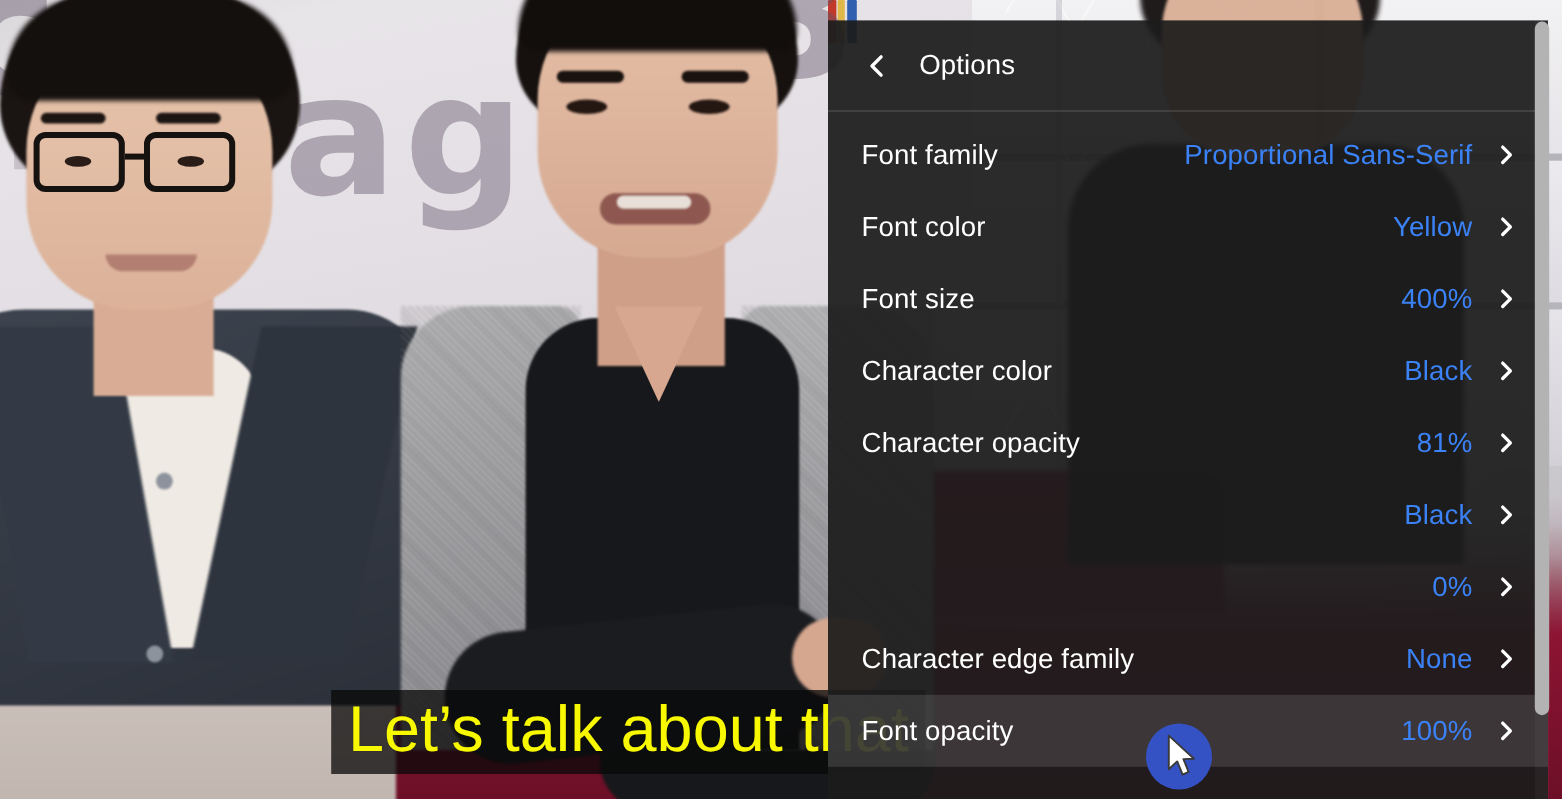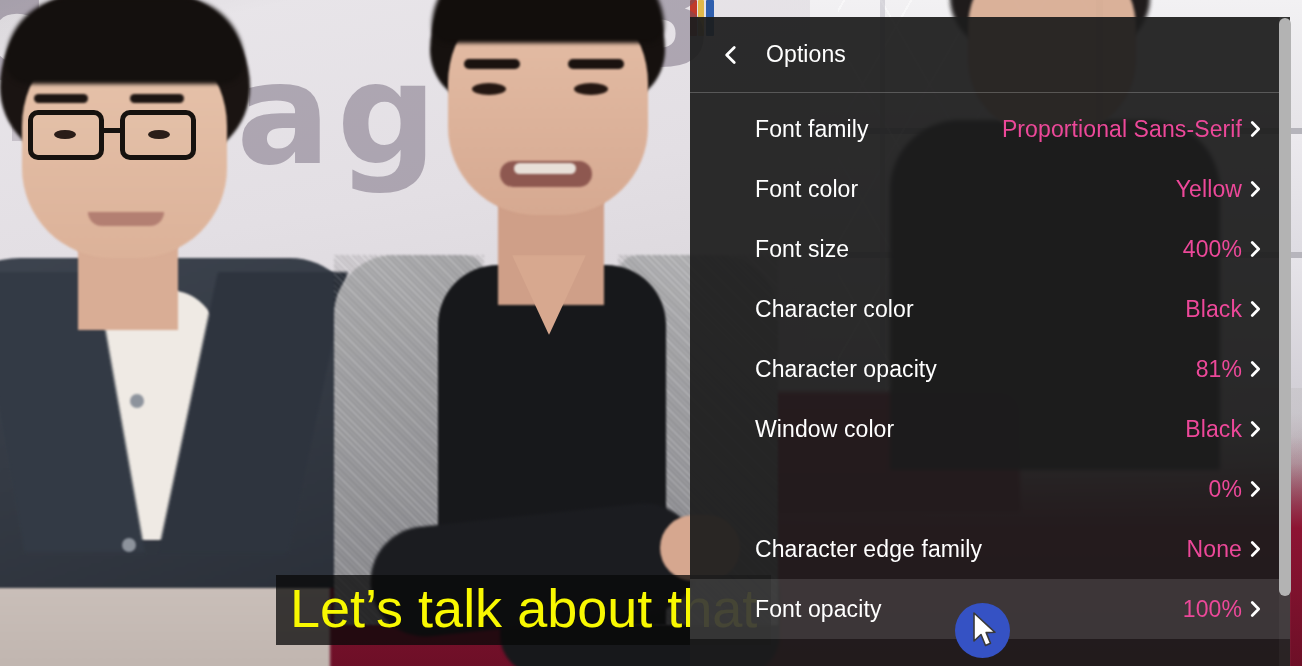--- a/index.html
+++ b/index.html
@@ -157,23 +157,23 @@
   }
   .back-ic{ width:26px;height:26px; display:flex;align-items:center;justify-content:center; cursor:pointer; }
   .head-title{ font-size:23px; font-weight:400; letter-spacing:.1px; }
 
   .rows{ padding-top:6px; }
   .row{
     height:60px; display:flex; align-items:center; padding:0 24px 0 28px;
     cursor:pointer; font-size:23px; font-weight:400;
   }
   .row.active{ background:rgba(255,255,255,.12); }
-  .row-label{ flex:0 0 auto; letter-spacing:.1px;margin-left:37px; }
+  .row-label{ flex:0 0 auto; letter-spacing:.1px; }
   .row-spacer{ flex:1 1 auto; }
-  .row-value{ color:#ec4899; letter-spacing:.1px; margin-right:2px; white-space:nowrap; }
+  .row-value{ color:#3b82f6; letter-spacing:.1px; margin-right:17px; white-space:nowrap; }
   .chev{ width:22px;height:22px;display:flex;align-items:center;justify-content:center;flex:0 0 22px;}
   .chev svg,.back-ic svg{ display:block; }
 
   
   .scrollbar{
     position:absolute; right:11px; top:17px; width:12px; height:649px;
     background:rgba(255,255,255,.04);
   }
   .scroll-thumb{
     position:absolute; left:0; top:1px; width:12px; height:578px;
@@ -335,21 +335,20 @@
         <span class="row-spacer"></span>
         <span class="row-value">81%</span>
         <span class="chev">
           <svg width="22" height="22" viewBox="0 0 24 24" fill="none" stroke="#ffffff" stroke-width="3" stroke-linecap="round" stroke-linejoin="round">
               <polyline points="9 5 16 12 9 19"></polyline>
             </svg>
         </span>
       </div>
 
       <div class="row">
-        <span class="row-label">Window color</span>
         <span class="row-spacer"></span>
         <span class="row-value">Black</span>
         <span class="chev">
           <svg width="22" height="22" viewBox="0 0 24 24" fill="none" stroke="#ffffff" stroke-width="3" stroke-linecap="round" stroke-linejoin="round">
               <polyline points="9 5 16 12 9 19"></polyline>
             </svg>
         </span>
       </div>
 
       <div class="row">

